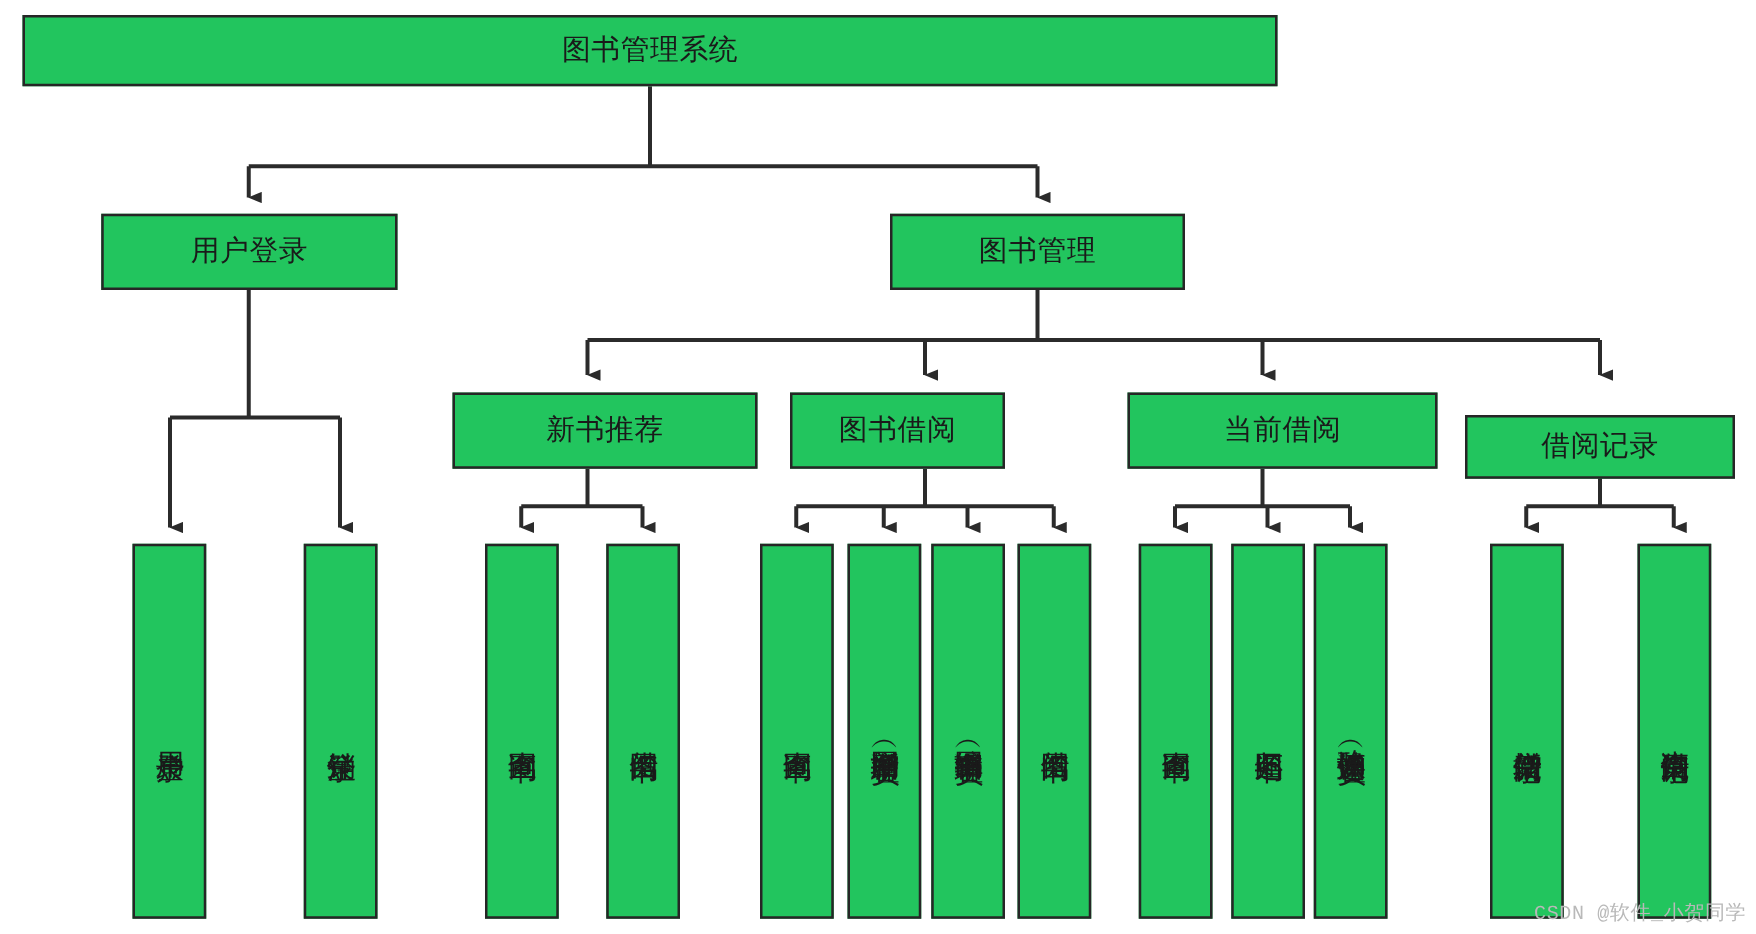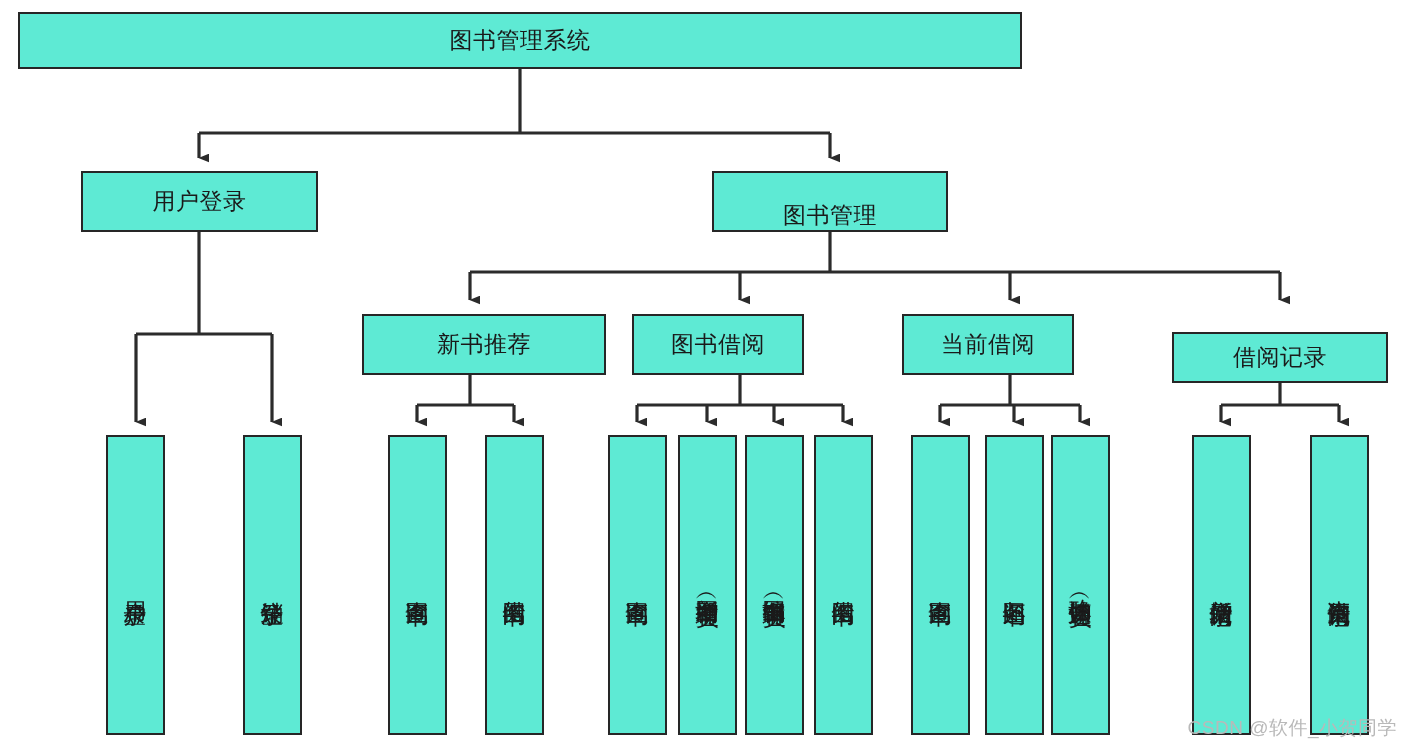--- a/index.html
+++ b/index.html
@@ -23,21 +23,21 @@
   svg.diagram-canvas {
     position: absolute;
     top: 0;
     left: 0;
     width: 1405px;
     height: 747px;
   }
   .node-box {
     position: absolute;
     box-sizing: border-box;
-    background: #5eead4;
+    background: #22c55e;
     border: 2px solid #262626;
     display: flex;
     align-items: center;
     justify-content: center;
     color: #1a1a1a;
   }
   .node-label-h {
     font-size: 23px;
     line-height: 1.2;
     letter-spacing: 0.5px;
@@ -53,25 +53,25 @@
     white-space: nowrap;
   }
   .leaf-box {
     align-items: center;
     justify-content: center;
   }
   .watermark {
     position: absolute;
     right: 8px;
     bottom: 6px;
-    font-size: 19px;
+    font-size: 16px;
     color: #b9b9b9;
     letter-spacing: 0.5px;
     white-space: nowrap;
-    font-family: Liberation Sans, sans-serif;
+    font-family: Liberation Mono, monospace;
   }
 </style>
 </head>
 <body>
 
 <div id="diagram-root">
 
   <svg class="diagram-canvas" viewBox="0 0 1405 747" xmlns="http://www.w3.org/2000/svg">
     <defs>
       <marker id="arrowhead" markerWidth="9" markerHeight="11" refX="4.5" refY="10.4" orient="auto" markerUnits="userSpaceOnUse">
@@ -125,31 +125,31 @@
     </g>
   </svg>
 
   <div class="node-box" style="left:18px; top:12px; width:1004px; height:57px;">
     <span class="node-label-h">图书管理系统</span>
   </div>
 
   <div class="node-box" style="left:81px; top:171px; width:237px; height:61px;">
     <span class="node-label-h">用户登录</span>
   </div>
-  <div class="node-box" style="left:712px; top:171px; width:236px; height:61px;align-items:flex-end;">
+  <div class="node-box" style="left:712px; top:171px; width:236px; height:61px;">
     <span class="node-label-h">图书管理</span>
   </div>
 
   <div class="node-box" style="left:362px; top:314px; width:244px; height:61px;">
     <span class="node-label-h">新书推荐</span>
   </div>
   <div class="node-box" style="left:632px; top:314px; width:172px; height:61px;">
     <span class="node-label-h">图书借阅</span>
   </div>
-  <div class="node-box" style="left:902px; top:314px; width:172px; height:61px;">
+  <div class="node-box" style="left:902px; top:314px; width:248px; height:61px;">
     <span class="node-label-h">当前借阅</span>
   </div>
   <div class="node-box" style="left:1172px; top:332px; width:216px; height:51px;">
     <span class="node-label-h">借阅记录</span>
   </div>
 
   <div class="node-box leaf-box" style="left:106px; top:435px; width:59px; height:300px;">
     <span class="node-label-v">用户登录</span>
   </div>
   <div class="node-box leaf-box" style="left:243px; top:435px; width:59px; height:300px;">

